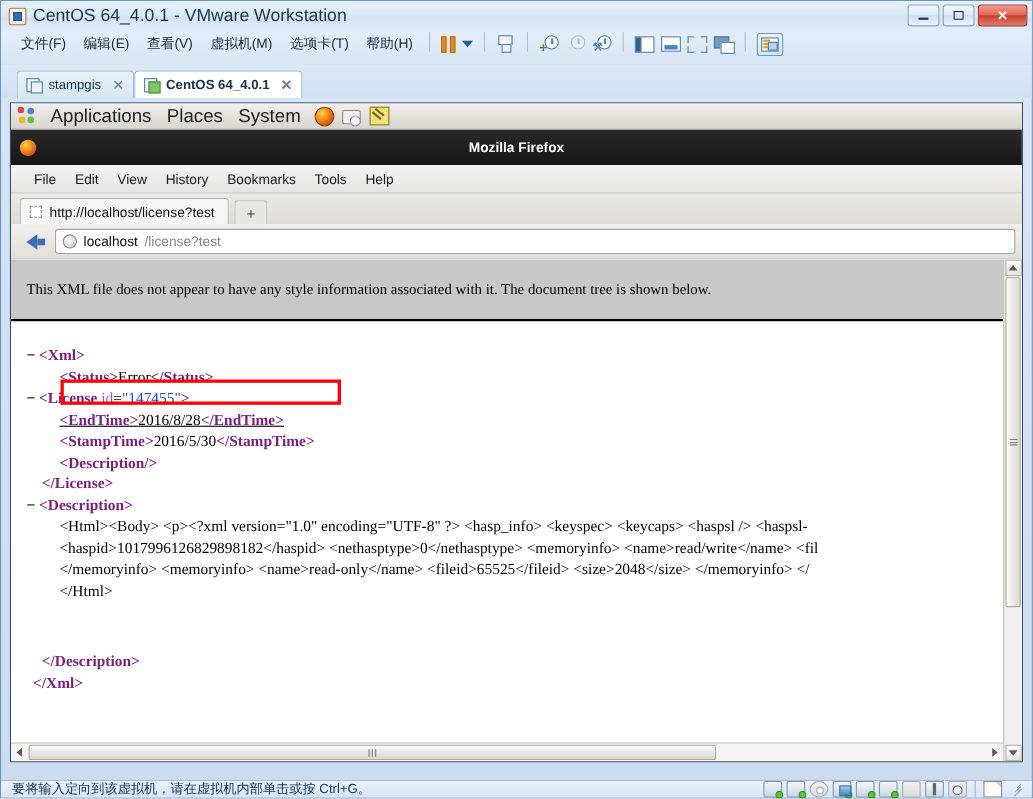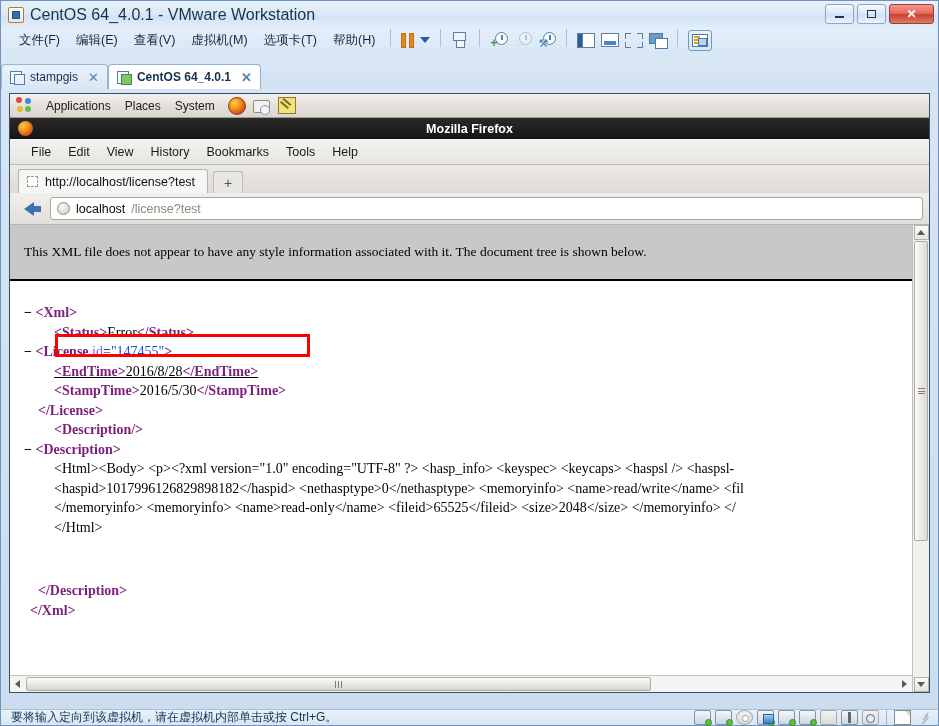--- a/index.html
+++ b/index.html
@@ -66,21 +66,21 @@
   .tbtn { display: flex; align-items: center; justify-content: center;
           height: 22px; padding: 0 3px; }
   .pause-ico { display:flex; gap:3px; }
   .pause-ico i { display:block; width:5px; height:15px; background:#e08a1e;
                  border:1px solid #c06f0c; }
   .caret { width:0;height:0;border-left:5px solid transparent;border-right:5px solid transparent;
            border-top:6px solid #1f5fa8; }
 
   
   .vmtabs {
-    height: 30px; display: flex; align-items: flex-end; 
+    height: 30px; display: flex; align-items: flex-end; padding-left: 14px;
     background: linear-gradient(to bottom,#dbe8f6,#cfe0f2);
     text-align: center;
   }
   .vmtab {
     display: flex; align-items: center; gap: 6px;
     height: 25px; padding: 0 8px;
     border: 1px solid #9cb6d0; border-bottom: none;
     border-radius: 4px 4px 0 0;
     background: linear-gradient(to bottom,#eaf2fb,#d9e6f4);
     font-size: 12px; color: #14304c;
@@ -113,38 +113,38 @@
     padding-left: 6px;
     background: linear-gradient(to bottom,#f3f1ef 0%,#e4e1dc 50%,#d9d5cf 100%);
     border-bottom: 1px solid #9d9a94;
   }
   .gicon-apps { width:17px;height:17px;position:relative;margin-right:6px; }
   .gicon-apps i { position:absolute;width:6px;height:6px;border-radius:50%; }
   .gicon-apps i:nth-child(1){background:#d44;left:0;top:0;}
   .gicon-apps i:nth-child(2){background:#4a84d4;left:9px;top:1px;}
   .gicon-apps i:nth-child(3){background:#e8b92e;left:1px;top:9px;}
   .gicon-apps i:nth-child(4){background:#6cbb4a;left:9px;top:9px;}
-  .gmenu { font-size:12px;color:#20201e;padding:2px 7px; }
+  .gmenu { font-size:17px;color:#20201e;padding:2px 7px; }
   .ff-ico { width:18px;height:18px;border-radius:50%;margin-left:6px;
     background: radial-gradient(circle at 35% 32%, #ffd24a 0%, #f08a17 42%, #d9531d 70%, #9c3010 100%);
     border:1px solid #8c3b10; }
   .mail-ico { width:18px;height:18px;margin-left:7px;position:relative; }
   .mail-ico::before{content:'';position:absolute;left:0;top:3px;width:15px;height:11px;
     border:1.5px solid #8a8d7a;border-radius:2px;background:#f2f2ec;}
   .mail-ico::after{content:'';position:absolute;left:7px;top:8px;width:8px;height:8px;
     border:1.5px solid #a08ab5;border-radius:50%;background:#f6f2fa;}
   .edit-ico { width:18px;height:17px;margin-left:7px;position:relative;
     border:1.5px solid #8c7a2a; background:#f3e27a; }
   .edit-ico::after{content:'';position:absolute;left:3px;top:3px;width:10px;height:2px;
     background:#7a6a22;transform:rotate(40deg);box-shadow:0 4px 0 #7a6a22;}
 
   
   .ffwin { background:#fff; height: calc(100% - 24px); display:flex; flex-direction:column; }
   .ff-title {
-    height:21px; display:flex; align-items:center; position:relative;
+    height:32px; display:flex; align-items:center; position:relative;
     background: linear-gradient(to bottom,#2a2a2a 0%, #151515 100%);
   }
   .ff-title .tico {
     width:15px;height:15px;border-radius:50%;margin-left:8px;
     background: radial-gradient(circle at 35% 32%, #ffd24a 0%, #f08a17 42%, #d9531d 70%, #9c3010 100%);
   }
   .ff-title .ttxt {
     position:absolute; left:0; right:0; text-align:center;
     color:#ffffff; font-size:12.5px; font-weight:bold;
   }
@@ -512,22 +512,22 @@
       <div class="ff-content">
         <div class="page-col">
           <div class="xml-warn">This XML file does not appear to have any style information associated with it. The document tree is shown below.</div>
           <div class="xml-tree" id="xml-tree">
             <div class="hl-box"></div>
           <div class="xl" style="padding-left: 22px;"><span class="minus" style="margin-left: -14px;">− </span><span class="tag">&lt;Xml&gt;</span></div>
               <div class="xl" style="padding-left: 38px;"><span class="tag">&lt;Status&gt;</span><span class="txt">Error</span><span class="tag">&lt;/Status&gt;</span></div>
               <div class="xl" style="padding-left: 22px;"><span class="minus" style="margin-left: -14px;">− </span><span class="tag">&lt;License </span><span class="attr-n">id</span><span class="txt">=</span><span class="attr-v">"147455"</span><span class="tag">&gt;</span></div>
               <div class="xl" style="padding-left: 38px; text-decoration: underline;"><span class="tag">&lt;EndTime&gt;</span><span class="txt">2016/8/28</span><span class="tag">&lt;/EndTime&gt;</span></div>
               <div class="xl" style="padding-left: 38px;"><span class="tag">&lt;StampTime&gt;</span><span class="txt">2016/5/30</span><span class="tag">&lt;/StampTime&gt;</span></div>
+              <div class="xl" style="padding-left: 38px;"><span class="tag">&lt;Description/&gt;</span></div>
               <div class="xl" style="padding-left: 22px;"><span class="tag">&lt;/License&gt;</span></div>
-              <div class="xl" style="padding-left: 38px;"><span class="tag">&lt;Description/&gt;</span></div>
               <div class="xl" style="padding-left: 22px;"><span class="minus" style="margin-left: -14px;">− </span><span class="tag">&lt;Description&gt;</span></div>
               <div class="xl" style="padding-left: 38px;"><span class="txt">&lt;Html&gt;&lt;Body&gt; &lt;p&gt;&lt;?xml version="1.0" encoding="UTF-8" ?&gt; &lt;hasp_info&gt; &lt;keyspec&gt; &lt;keycaps&gt; &lt;haspsl /&gt; &lt;haspsl-</span></div>
               <div class="xl" style="padding-left: 38px;"><span class="txt">&lt;haspid&gt;1017996126829898182&lt;/haspid&gt; &lt;nethasptype&gt;0&lt;/nethasptype&gt; &lt;memoryinfo&gt; &lt;name&gt;read/write&lt;/name&gt; &lt;fil</span></div>
               <div class="xl" style="padding-left: 38px;"><span class="txt">&lt;/memoryinfo&gt; &lt;memoryinfo&gt; &lt;name&gt;read-only&lt;/name&gt; &lt;fileid&gt;65525&lt;/fileid&gt; &lt;size&gt;2048&lt;/size&gt; &lt;/memoryinfo&gt; &lt;/</span></div>
               <div class="xl" style="padding-left: 38px;"><span class="txt">&lt;/Html&gt;</span></div>
               <div class="xl" style="padding-left: 22px; margin-top: 44px;"><span class="tag">&lt;/Description&gt;</span></div>
               <div class="xl" style="padding-left: 14px;"><span class="tag">&lt;/Xml&gt;</span></div>
             </div>
           <div class="hscroll">
             <div class="hsb-arrow">

